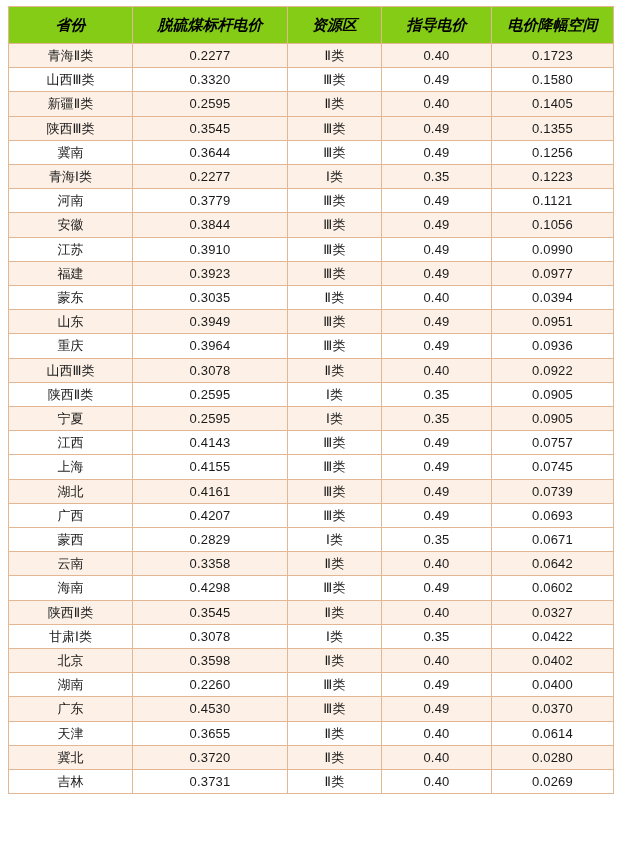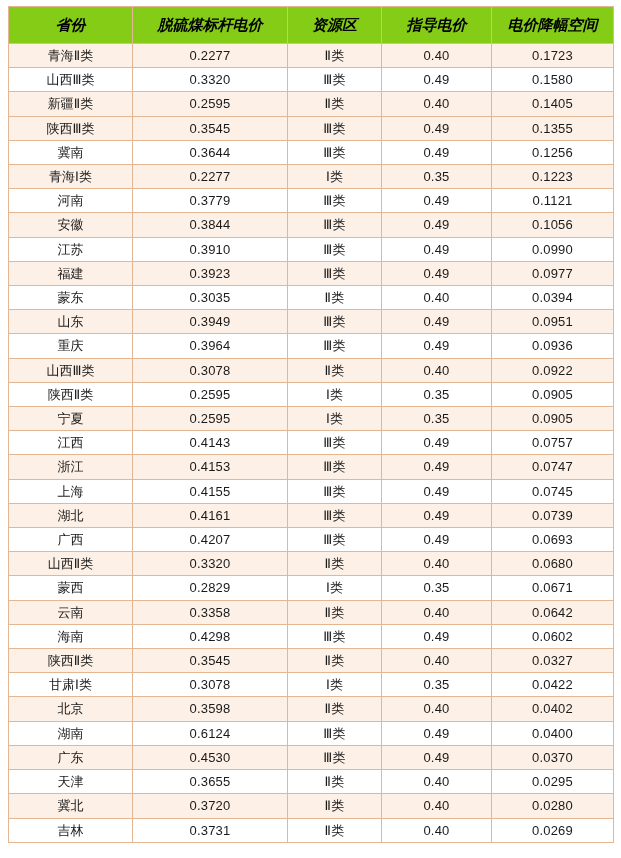--- a/index.html
+++ b/index.html
@@ -195,27 +195,20 @@
           <td class="num">0.35</td>
           <td class="num">0.0905</td>
         </tr>
         <tr class="band-b">
           <td>江西</td>
           <td class="num">0.4143</td>
           <td class="num">Ⅲ类</td>
           <td class="num">0.49</td>
           <td class="num">0.0757</td>
         </tr>
-        <tr class="band-a">
-          <td>浙江</td>
-          <td class="num">0.4153</td>
-          <td class="num">Ⅲ类</td>
-          <td class="num">0.49</td>
-          <td class="num">0.0747</td>
-        </tr>
         <tr class="band-b">
           <td>上海</td>
           <td class="num">0.4155</td>
           <td class="num">Ⅲ类</td>
           <td class="num">0.49</td>
           <td class="num">0.0745</td>
         </tr>
         <tr class="band-a">
           <td>湖北</td>
           <td class="num">0.4161</td>
@@ -223,27 +216,20 @@
           <td class="num">0.49</td>
           <td class="num">0.0739</td>
         </tr>
         <tr class="band-b">
           <td>广西</td>
           <td class="num">0.4207</td>
           <td class="num">Ⅲ类</td>
           <td class="num">0.49</td>
           <td class="num">0.0693</td>
         </tr>
-        <tr class="band-a">
-          <td>山西Ⅱ类</td>
-          <td class="num">0.3320</td>
-          <td class="num">Ⅱ类</td>
-          <td class="num">0.40</td>
-          <td class="num">0.0680</td>
-        </tr>
         <tr class="band-b">
           <td>蒙西</td>
           <td class="num">0.2829</td>
           <td class="num">Ⅰ类</td>
           <td class="num">0.35</td>
           <td class="num">0.0671</td>
         </tr>
         <tr class="band-a">
           <td>云南</td>
           <td class="num">0.3358</td>
@@ -274,38 +260,38 @@
         </tr>
         <tr class="band-a">
           <td>北京</td>
           <td class="num">0.3598</td>
           <td class="num">Ⅱ类</td>
           <td class="num">0.40</td>
           <td class="num">0.0402</td>
         </tr>
         <tr class="band-b">
           <td>湖南</td>
-          <td class="num">0.6124</td>
+          <td class="num">0.2260</td>
           <td class="num">Ⅲ类</td>
           <td class="num">0.49</td>
           <td class="num">0.0400</td>
         </tr>
         <tr class="band-a">
           <td>广东</td>
           <td class="num">0.4530</td>
           <td class="num">Ⅲ类</td>
           <td class="num">0.49</td>
           <td class="num">0.0370</td>
         </tr>
         <tr class="band-b">
           <td>天津</td>
           <td class="num">0.3655</td>
           <td class="num">Ⅱ类</td>
           <td class="num">0.40</td>
-          <td class="num">0.0295</td>
+          <td class="num">0.0614</td>
         </tr>
         <tr class="band-a">
           <td>冀北</td>
           <td class="num">0.3720</td>
           <td class="num">Ⅱ类</td>
           <td class="num">0.40</td>
           <td class="num">0.0280</td>
         </tr>
         <tr class="band-b">
           <td>吉林</td>

